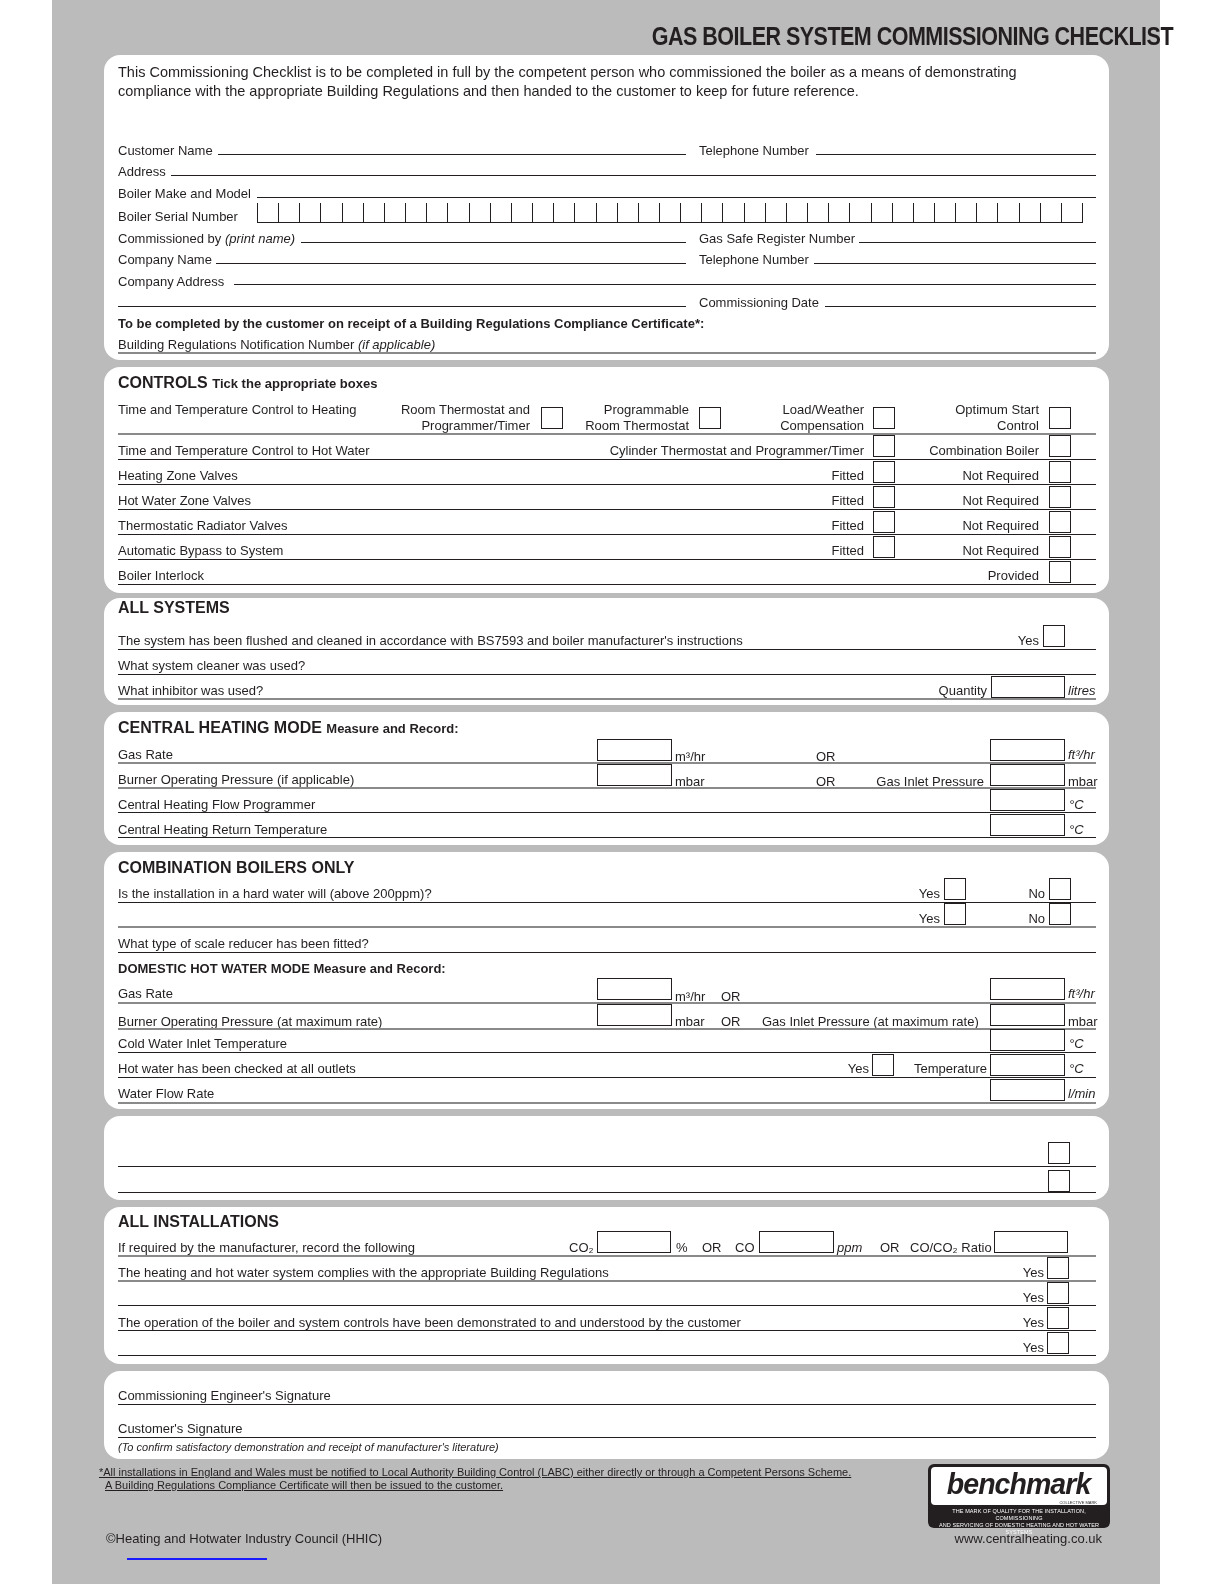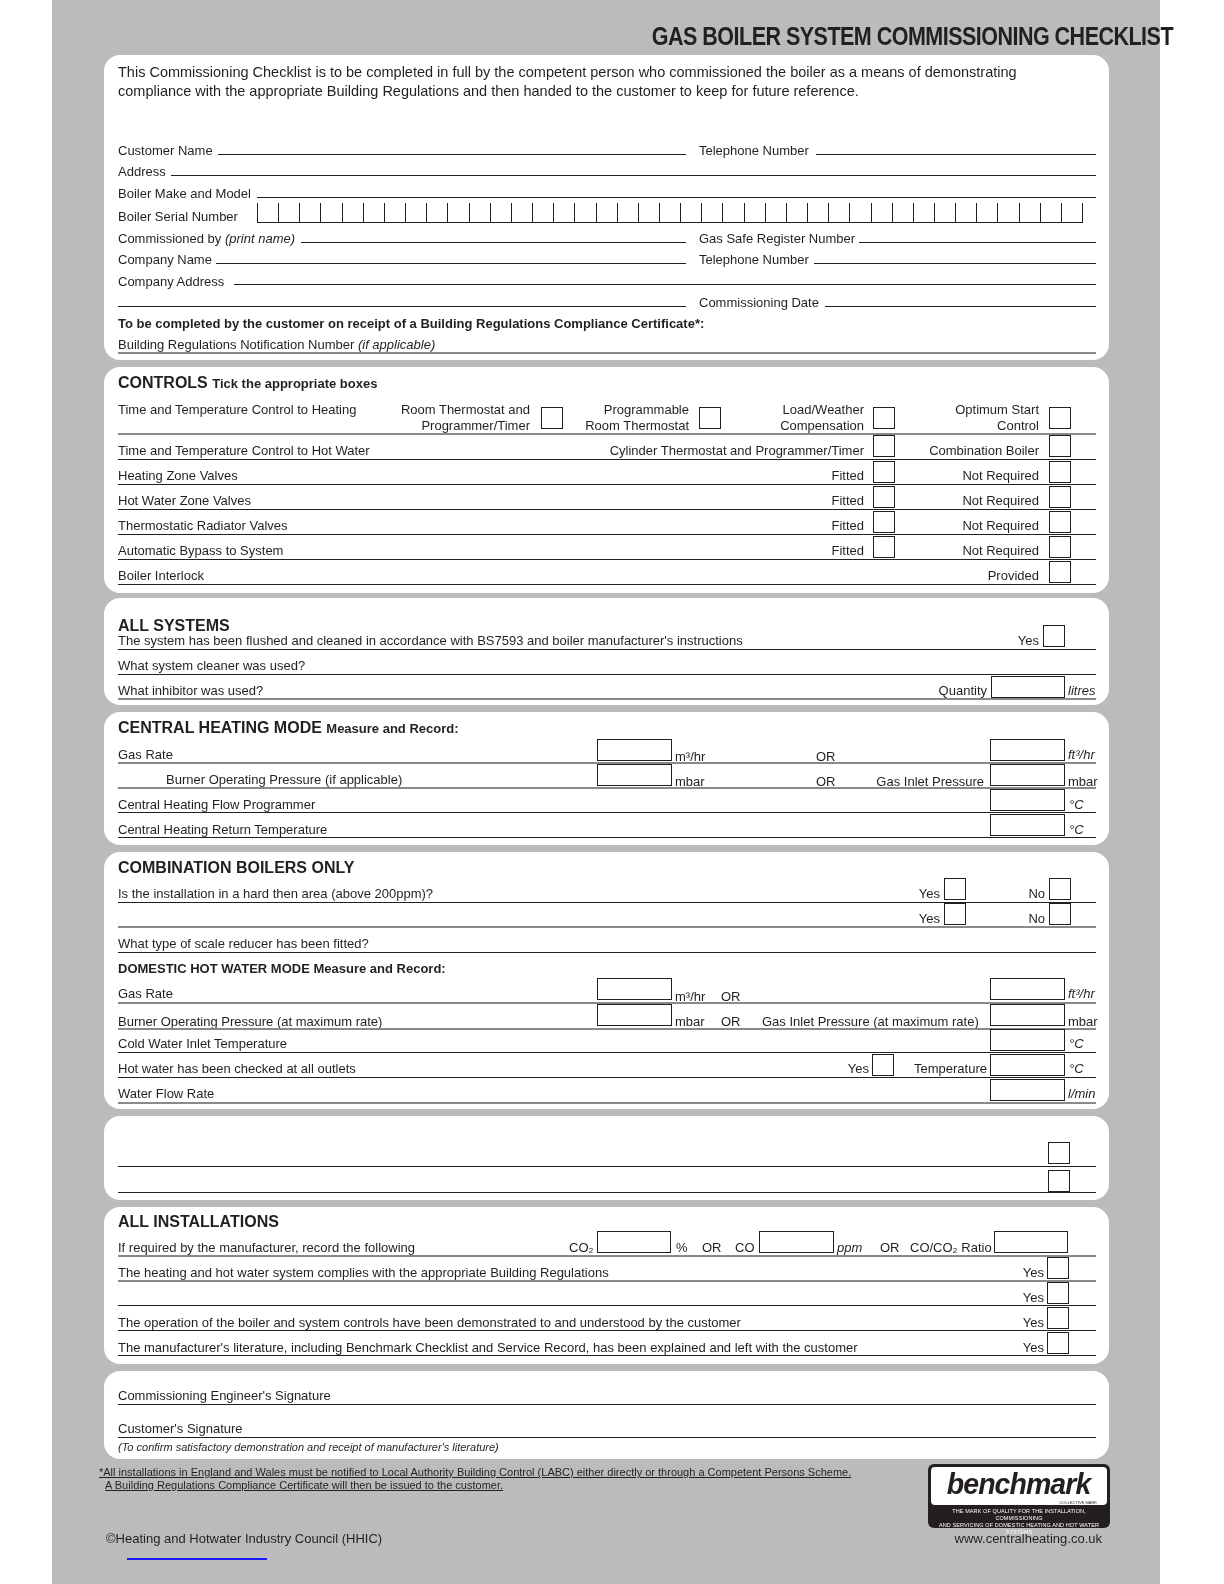--- a/index.html
+++ b/index.html
@@ -170,21 +170,21 @@
   <div class="box" style="left:945px; top:169px;"></div>
   <div class="line" style="left:14px; top:192px; width:978px;"></div>
 
   <div class="txt" style="left:14px; top:201px;">Boiler Interlock</div>
   <div class="txt r" style="left:800px; top:201px; width:135px;">Provided</div>
   <div class="box" style="left:945px; top:194px;"></div>
   <div class="line" style="left:14px; top:217px; width:978px;"></div>
 </div>
 
 <div class="panel" style="left:104px; top:598px; height:107px;">
-  <div class="h" style="left:14px; top:19px;">ALL SYSTEMS</div>
+  <div class="h" style="left:14px; top:1px;">ALL SYSTEMS</div>
   <div class="txt" style="left:14px; top:35px;">The system has been flushed and cleaned in accordance with BS7593 and boiler manufacturer's instructions</div>
   <div class="txt r" style="left:880px; top:35px; width:55px;">Yes</div>
   <div class="box" style="left:939px; top:27px;"></div>
   <div class="line" style="left:14px; top:51px; width:978px;"></div>
 
   <div class="txt" style="left:14px; top:60px;">What system cleaner was used?</div>
   <div class="line" style="left:14px; top:76px; width:978px;"></div>
 
   <div class="txt" style="left:14px; top:85px;">What inhibitor was used?</div>
   <div class="txt r" style="left:780px; top:85px; width:103px;">Quantity</div>
@@ -197,21 +197,21 @@
   <div class="h" style="left:14px; top:7px;"><span>CENTRAL HEATING MODE</span> <small>Measure and Record:</small></div>
 
   <div class="txt" style="left:14px; top:35px;">Gas Rate</div>
   <div class="ibox" style="left:493px; top:27px; width:75px;"></div>
   <div class="txt" style="left:571px; top:37px;">m³/hr</div>
   <div class="txt" style="left:712px; top:37px;">OR</div>
   <div class="ibox" style="left:886px; top:27px; width:75px;"></div>
   <div class="txt it" style="left:964px; top:35px;">ft³/hr</div>
   <div class="line g" style="left:14px; top:50px; width:978px;"></div>
 
-  <div class="txt" style="left:14px; top:60px;margin-left:48px;">Burner Operating Pressure (if applicable)</div>
+  <div class="txt" style="left:14px; top:60px;">Burner Operating Pressure (if applicable)</div>
   <div class="ibox" style="left:493px; top:52px; width:75px;"></div>
   <div class="txt" style="left:571px; top:62px;">mbar</div>
   <div class="txt" style="left:712px; top:62px;">OR</div>
   <div class="txt r" style="left:740px; top:62px; width:140px;">Gas Inlet Pressure</div>
   <div class="ibox" style="left:886px; top:52px; width:75px;"></div>
   <div class="txt" style="left:964px; top:62px;">mbar</div>
   <div class="line g" style="left:14px; top:75px; width:978px;"></div>
 
   <div class="txt" style="left:14px; top:85px;">Central Heating Flow Programmer</div>
   <div class="ibox" style="left:886px; top:77px; width:75px;"></div>
@@ -220,21 +220,21 @@
 
   <div class="txt" style="left:14px; top:110px;">Central Heating Return Temperature</div>
   <div class="ibox" style="left:886px; top:102px; width:75px;"></div>
   <div class="txt it" style="left:965px; top:110px;">°C</div>
   <div class="line" style="left:14px; top:125px; width:978px;"></div>
 </div>
 
 <div class="panel" style="left:104px; top:852px; height:257px;">
   <div class="h" style="left:14px; top:7px;">COMBINATION BOILERS ONLY</div>
 
-  <div class="txt" style="left:14px; top:34px;">Is the installation in a hard then area (above 200ppm)?</div>
+  <div class="txt" style="left:14px; top:34px;">Is the installation in a hard water will (above 200ppm)?</div>
   <div class="txt r" style="left:790px; top:34px; width:46px;">Yes</div>
   <div class="box" style="left:840px; top:26px;"></div>
   <div class="txt r" style="left:900px; top:34px; width:41px;">No</div>
   <div class="box" style="left:945px; top:26px;"></div>
   <div class="line" style="left:14px; top:50px; width:978px;"></div>
 
   <div class="txt r" style="left:790px; top:59px; width:46px;">Yes</div>
   <div class="box" style="left:840px; top:51px;"></div>
   <div class="txt r" style="left:900px; top:59px; width:41px;">No</div>
   <div class="box" style="left:945px; top:51px;"></div>
@@ -311,21 +311,20 @@
 
   <div class="txt r" style="left:880px; top:83px; width:60px;">Yes</div>
   <div class="box" style="left:943px; top:75px;"></div>
   <div class="line" style="left:14px; top:98px; width:978px;"></div>
 
   <div class="txt" style="left:14px; top:108px;">The operation of the boiler and system controls have been demonstrated to and understood by the customer</div>
   <div class="txt r" style="left:880px; top:108px; width:60px;">Yes</div>
   <div class="box" style="left:943px; top:100px;"></div>
   <div class="line" style="left:14px; top:123px; width:978px;"></div>
 
-  <div class="txt" style="left:14px; top:133px;">The manufacturer's literature, including Benchmark Checklist and Service Record, has been explained and left with the customer</div>
   <div class="txt r" style="left:880px; top:133px; width:60px;">Yes</div>
   <div class="box" style="left:943px; top:125px;"></div>
   <div class="line" style="left:14px; top:148px; width:978px;"></div>
 </div>
 
 <div class="panel" style="left:104px; top:1371px; height:88px;">
   <div class="txt" style="left:14px; top:17px;">Commissioning Engineer's Signature</div>
   <div class="line" style="left:14px; top:33px; width:978px;"></div>
   <div class="txt" style="left:14px; top:50px;">Customer's Signature</div>
   <div class="line" style="left:14px; top:66px; width:978px;"></div>

